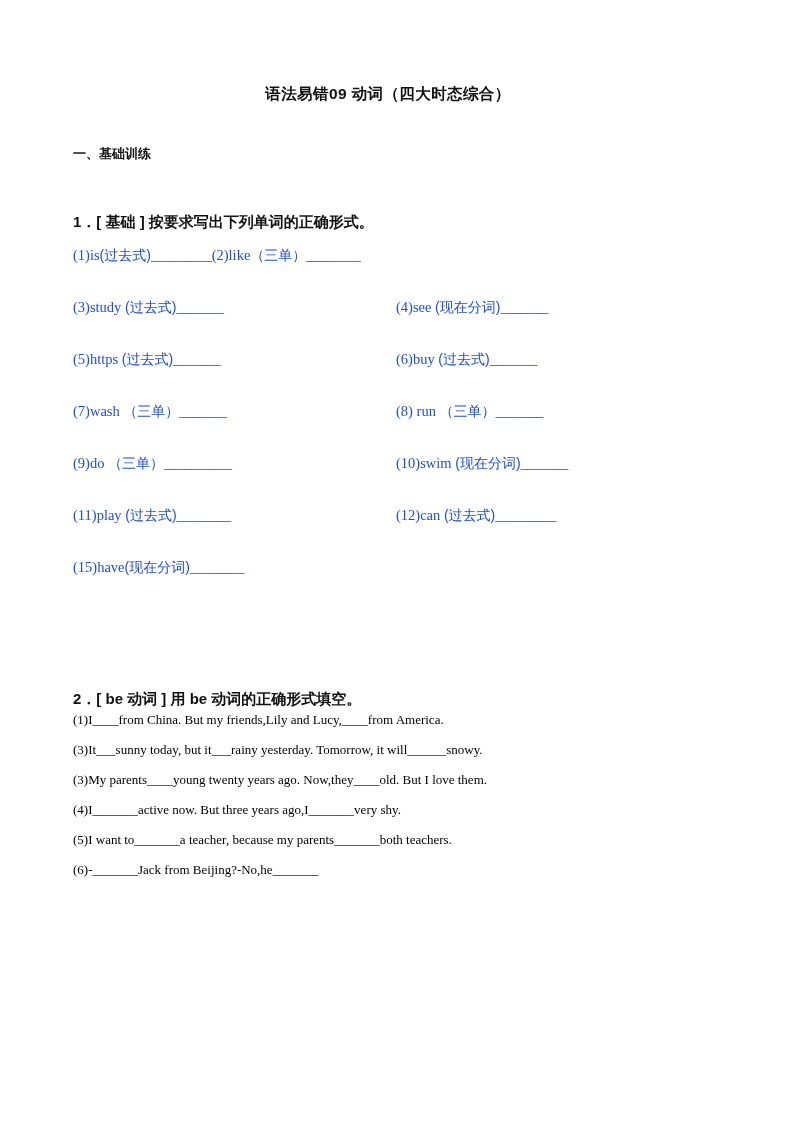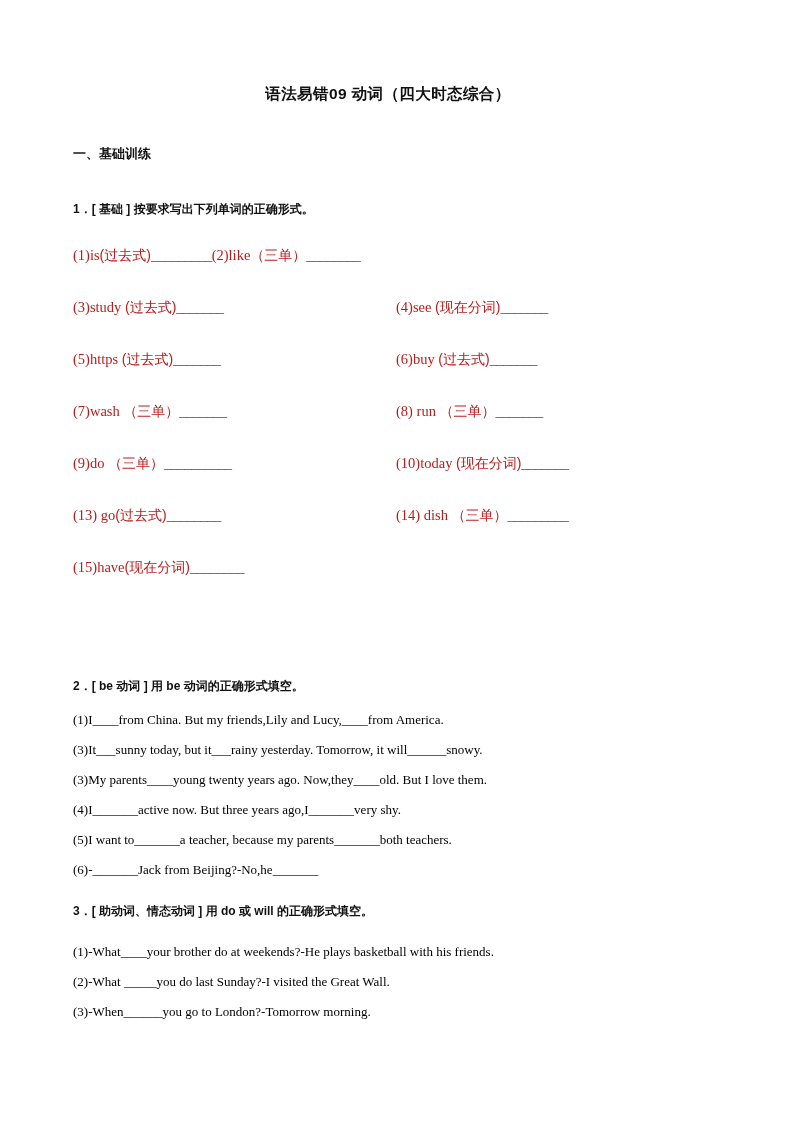--- a/index.html
+++ b/index.html
@@ -43,43 +43,44 @@
     font-family: "Liberation Sans", "DejaVu Sans", sans-serif;
     font-weight: bold;
     font-size: 13px;
     color: #111;
     white-space: nowrap;
   }
   .q-head {
     left: 73px;
     font-family: "Liberation Sans", "DejaVu Sans", sans-serif;
     font-weight: bold;
-    font-size: 12px;
+    font-size: 15px;
     color: #111;
     white-space: nowrap;
+    margin-top: 12px;
   }
 
   
   .wordgrid {
     position: absolute;
     left: 73px;
     top: 246px;
     width: 640px;
   }
   .wf-row {
     position: relative;
     height: 52px;
   }
   .wf-cell {
     position: absolute;
     top: 0;
     font-size: 14.5px;
     line-height: 18px;
     white-space: nowrap;
-    color: #b91c1c;
+    color: #1d4ed8;
   }
   .wf-cell.col1 { left: 0; }
   .wf-cell.col2 { left: 323px; }
   .cjk {
     font-family: "Liberation Sans", "DejaVu Sans", sans-serif;
     font-size: 14px;
   }
   .blank {
     font-family: "Liberation Serif", "DejaVu Serif", serif;
     letter-spacing: -0.5px;
@@ -137,47 +138,41 @@
       <div class="wf-cell col2"><span>(6)</span><span>buy</span><span>  </span><span class="cjk">(过去式)</span><span class="blank">_______</span></div>
     </div>
 
     <div class="wf-row">
       <div class="wf-cell col1"><span>(7)</span><span>wash</span><span>  </span><span class="cjk">（三单）</span><span class="blank">_______</span></div>
       <div class="wf-cell col2"><span>(8) </span><span>run</span><span>  </span><span class="cjk">（三单）</span><span class="blank">_______</span></div>
     </div>
 
     <div class="wf-row">
       <div class="wf-cell col1"><span>(9)</span><span>do</span><span>  </span><span class="cjk">（三单）</span><span class="blank">__________</span></div>
-      <div class="wf-cell col2"><span>(10)</span><span>today</span><span> </span><span class="cjk">(现在分词)</span><span class="blank">_______</span></div>
+      <div class="wf-cell col2"><span>(10)</span><span>swim</span><span> </span><span class="cjk">(现在分词)</span><span class="blank">_______</span></div>
     </div>
 
+    <div class="wf-row">
+      <div class="wf-cell col1"><span>(11)</span><span>play</span><span>  </span><span class="cjk">(过去式)</span><span class="blank">________</span></div>
+      <div class="wf-cell col2"><span>(12)</span><span>can</span><span> </span><span class="cjk">(过去式)</span><span class="blank">_________</span></div>
+    </div>
 
-    <div class="wf-row">
-      <div class="wf-cell col1"><span>(13) </span><span>go</span><span></span><span class="cjk">(过去式)</span><span class="blank">________</span></div>
-      <div class="wf-cell col2"><span>(14) </span><span>dish</span><span>  </span><span class="cjk">（三单）</span><span class="blank">_________</span></div>
-    </div>
 
     <div class="wf-row">
       <div class="wf-cell col1"><span>(15)</span><span>have</span><span class="cjk">(现在分词)</span><span class="blank">________</span></div>
     </div>
   </div>
 
   <div class="abs q-head" style="top:678px;">2．[ be 动词 ] 用 be 动词的正确形式填空。</div>
 
   <div class="sent-list" style="top:705px;">
     <div class="sent">(1)I____from China. But my friends,Lily and Lucy,____from America.</div>
     <div class="sent">(3)It___sunny today, but it___rainy yesterday. Tomorrow, it will______snowy.</div>
     <div class="sent">(3)My parents____young twenty years ago. Now,they____old. But I love them.</div>
     <div class="sent">(4)I_______active now. But three years ago,I_______very shy.</div>
     <div class="sent">(5)I want to_______a teacher, because my parents_______both teachers.</div>
     <div class="sent">(6)-_______Jack from Beijing?-No,he_______</div>
   </div>
 
-  <div class="abs q-head" style="top:903px;">3．[ 助动词、情态动词 ] 用 do 或 will 的正确形式填空。</div>
 
-  <div class="sent-list" style="top:937px;">
-    <div class="sent">(1)-What____your brother do at weekends?-He plays basketball with his friends.</div>
-    <div class="sent">(2)-What _____you do last Sunday?-I visited the Great Wall.</div>
-    <div class="sent">(3)-When______you go to London?-Tomorrow morning.</div>
-  </div>
 
 
 </div>
 
 </body></html>

